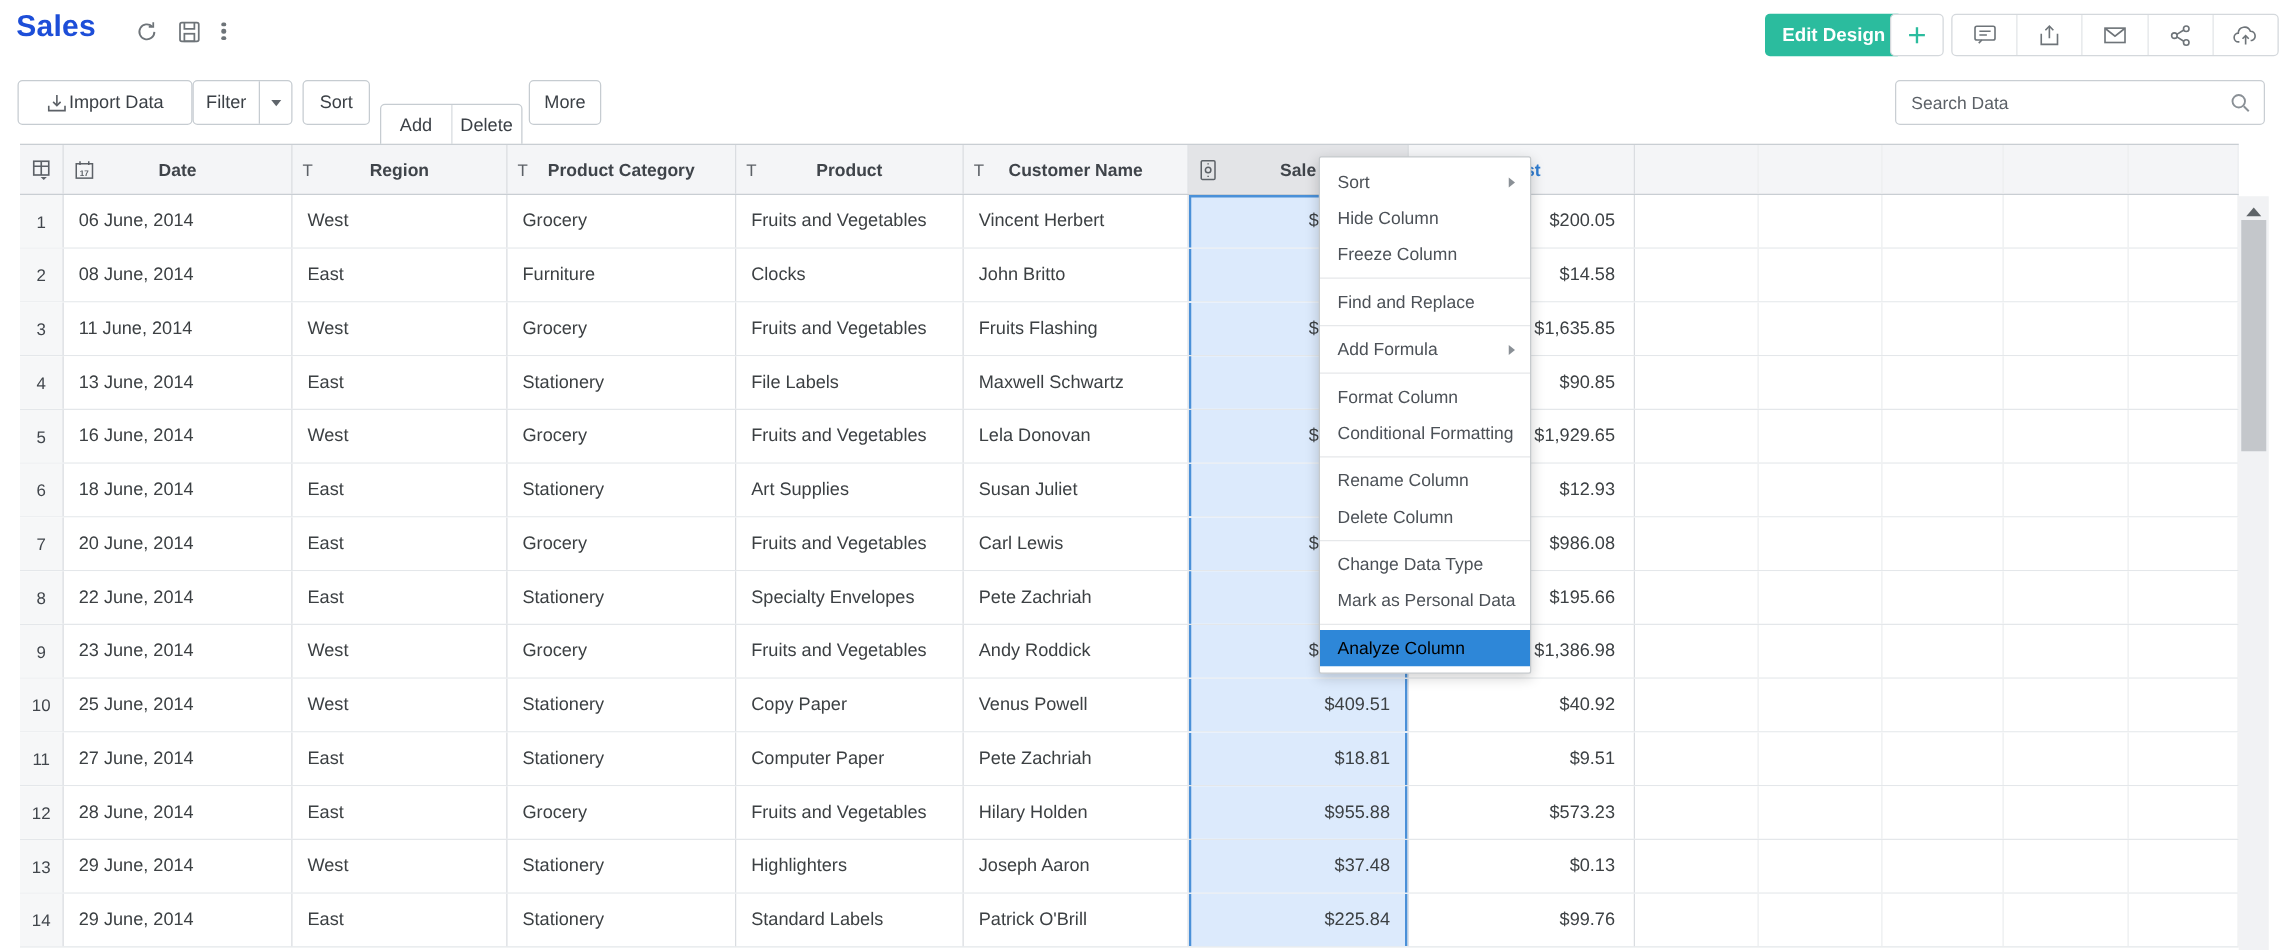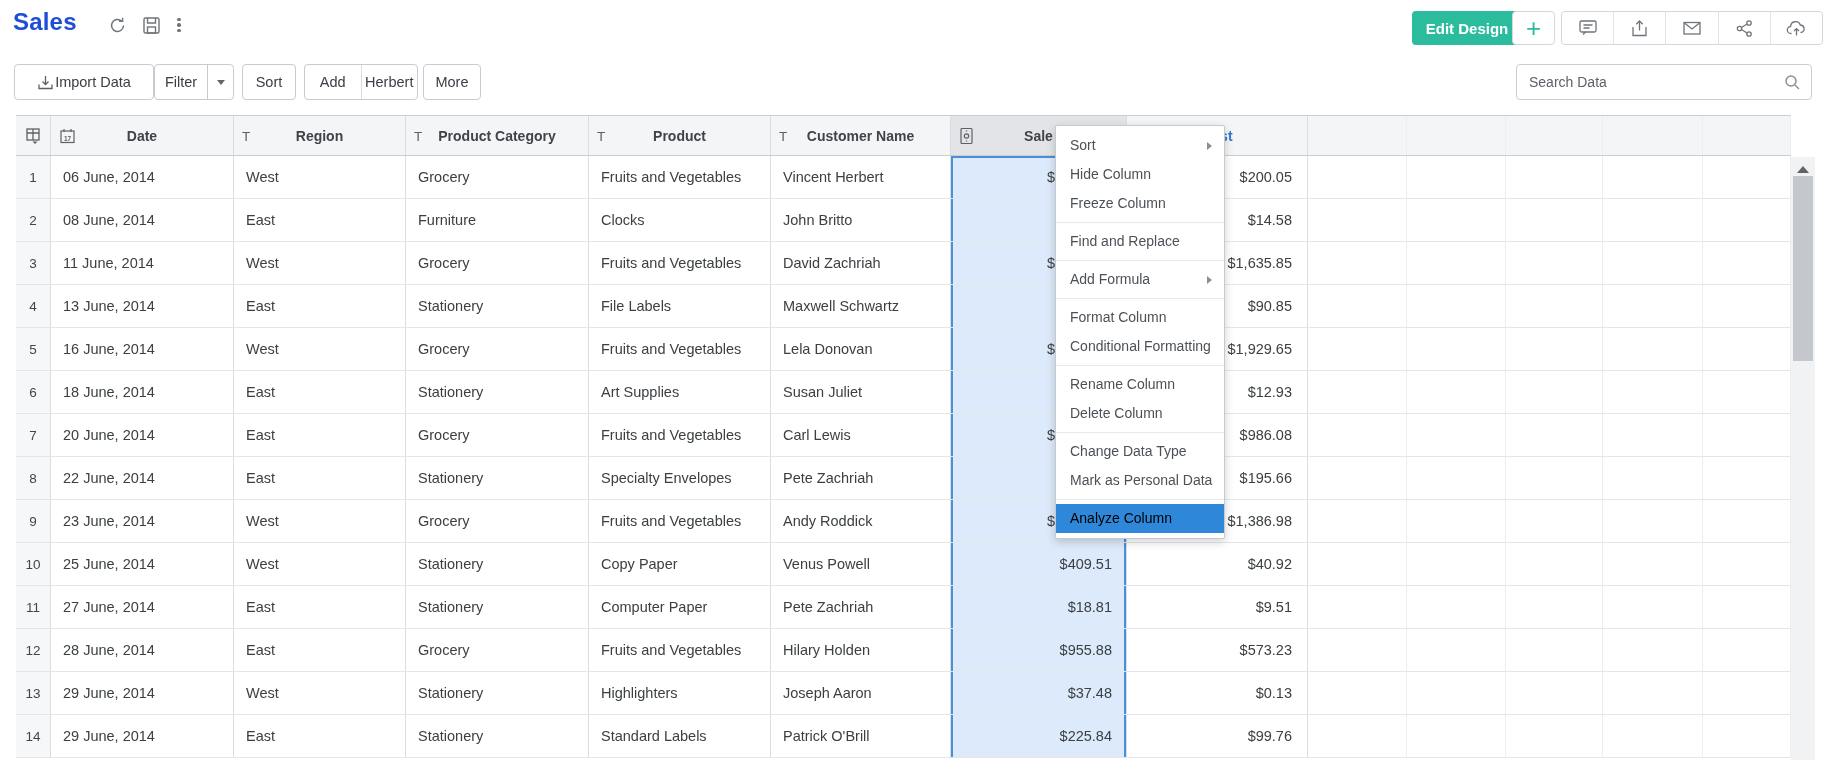--- a/index.html
+++ b/index.html
@@ -26,21 +26,21 @@
 
   
   .tb { position:absolute; top:64px; height:36px; background:#fff; border:1px solid #c6ccd1; border-radius:4px;
         display:flex; align-items:center; justify-content:center; font-size:14.5px; color:#3b4046; }
   .tb-import { left:14px;  width:140px; gap:1px; }
   .tb-filter { left:154px; width:80px; padding:0; }
   .tb-filter .f-label { flex:1; display:flex; align-items:center; justify-content:center; height:100%; }
   .tb-filter .f-caret { width:26px; height:100%; border-left:1px solid #c6ccd1; display:flex; align-items:center; justify-content:center; }
   .caret-down { width:0; height:0; border-top:5px solid #5f656b; border-left:4.5px solid transparent; border-right:4.5px solid transparent; }
   .tb-sort  { left:242px; width:54px; }
-  .tb-group { left:304px; width:114px; padding:0; }
+  .tb-group { left:304px; width:114px; padding:0;margin-top:19px; }
   .tb-group .g-seg { flex:1; height:100%; display:flex; align-items:center; justify-content:center; }
   .tb-group .g-seg + .g-seg { border-left:1px solid #d8dce0; }
   .tb-more  { left:423px; width:58px; }
 
   .search-box { position:absolute; left:1516px; top:64px; width:296px; height:36px; border:1px solid #c9ced3; border-radius:4px; background:#fff; }
   .search-box input { position:absolute; left:12px; top:0; width:250px; height:34px; border:none; outline:none;
                       font-family:"Liberation Sans",sans-serif; font-size:14px; color:#3b4046; background:transparent; }
   .search-box input::placeholder { color:#5c6167; opacity:1; }
   .search-box .mag { position:absolute; right:10px; top:9px; color:#8a9096; }
 
@@ -167,21 +167,21 @@
     <div class="f-label">Filter</div>
     <div class="f-caret">
       <span class="caret-down"></span>
     </div>
   </div>
 
   <div class="tb tb-sort">Sort</div>
 
   <div class="tb tb-group">
     <div class="g-seg">Add</div>
-    <div class="g-seg">Herbert</div>
+    <div class="g-seg">Delete</div>
   </div>
 
   <div class="tb tb-more">More</div>
 
   <div class="search-box">
     <input type="text" placeholder="Search Data" style="">
     <span class="mag">
       <svg width="17" height="17" viewBox="0 0 17 17" fill="none" stroke="#8a9096" stroke-width="1.5">
         <circle cx="7" cy="7" r="5"></circle>
           <path d="M11 11l4 4"></path>
@@ -281,21 +281,21 @@
       <div class="cell c10 empty"></div>
       <div class="cell c11 empty"></div>
       <div class="cell c12 empty"></div>
     </div>
         <div class="row">
       <div class="cell c0 rownum">3</div>
       <div class="cell c1">11 June, 2014</div>
       <div class="cell c2">West</div>
       <div class="cell c3">Grocery</div>
       <div class="cell c4">Fruits and Vegetables</div>
-      <div class="cell c5">David Zachriah</div>
+      <div class="cell c5">Fruits Flashing</div>
       <div class="cell c6 sel">
         <span class="sale-frag">$</span>
         <span></span>
       </div>
       <div class="cell c7 num">$1,635.85</div>
       <div class="cell c8 empty"></div>
       <div class="cell c9 empty"></div>
       <div class="cell c10 empty"></div>
       <div class="cell c11 empty"></div>
       <div class="cell c12 empty"></div>

